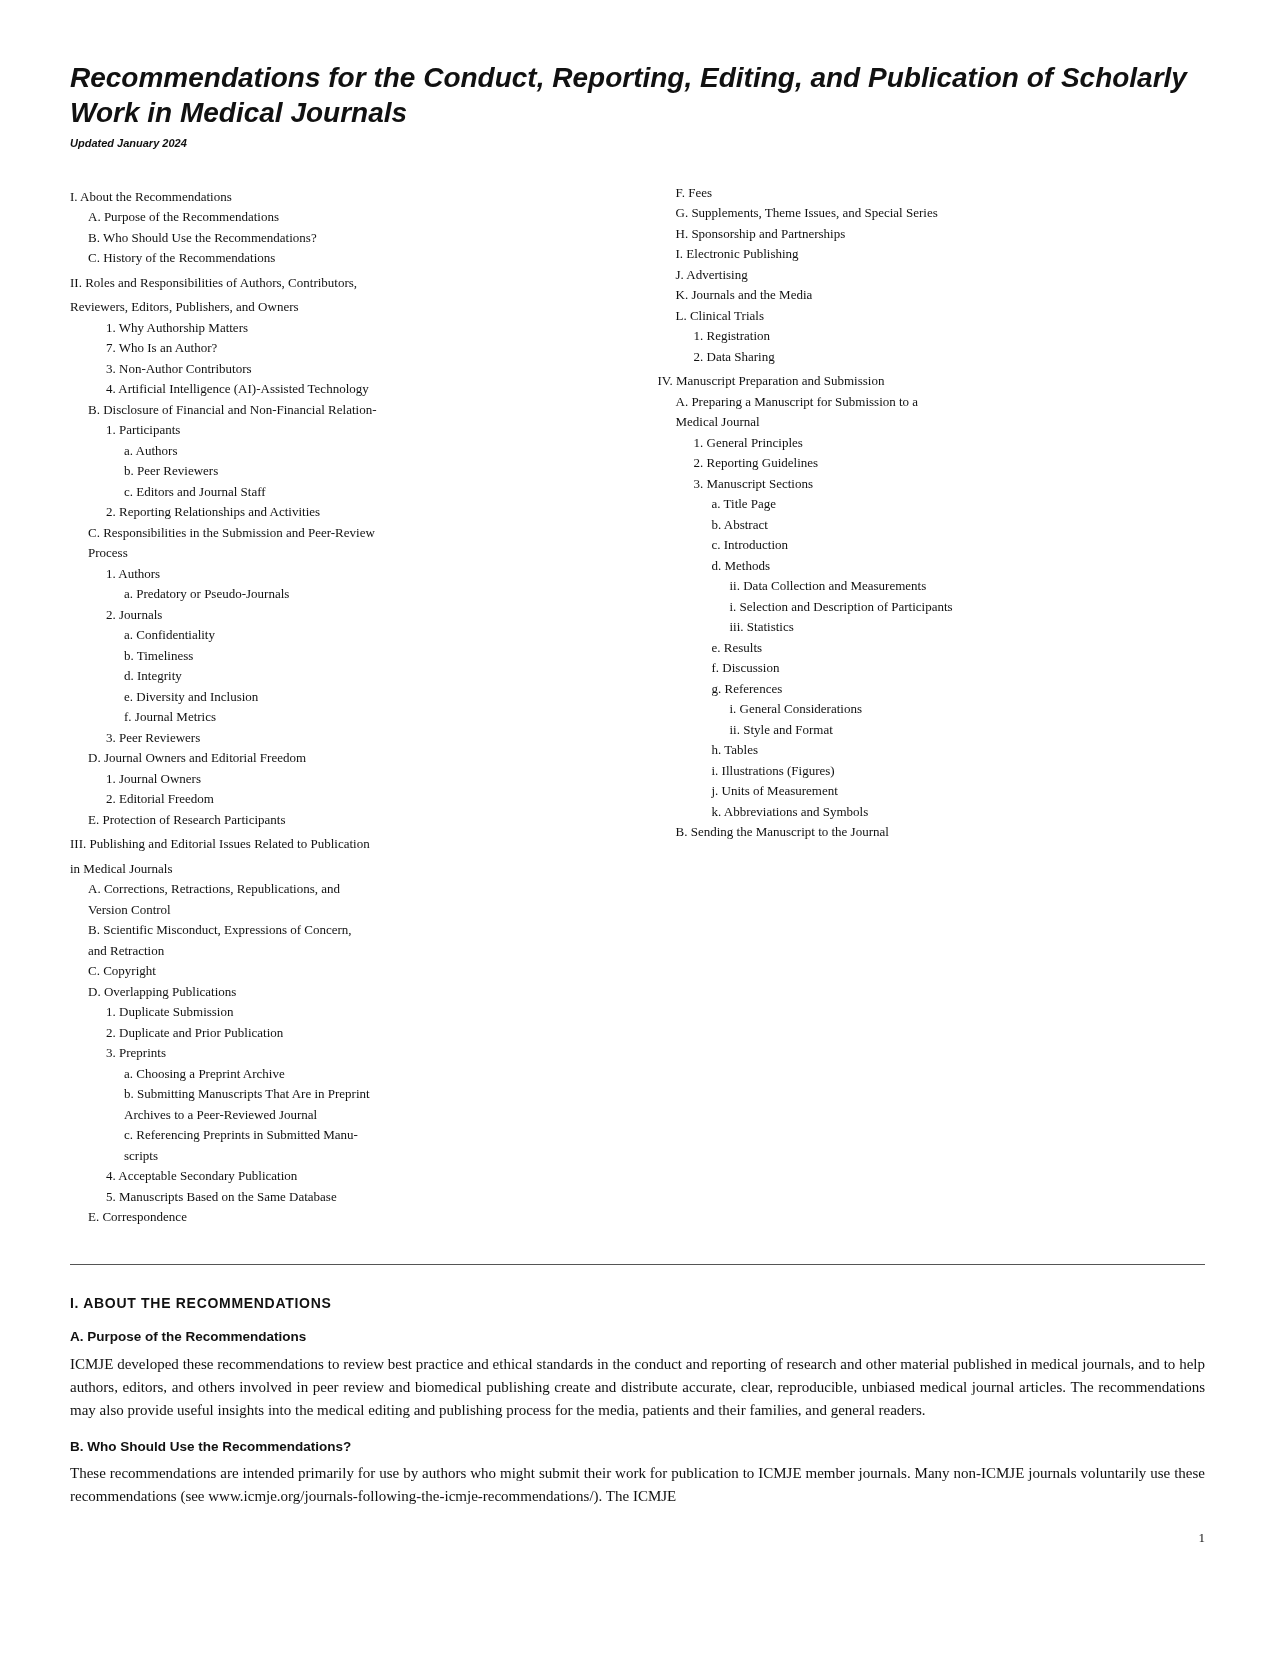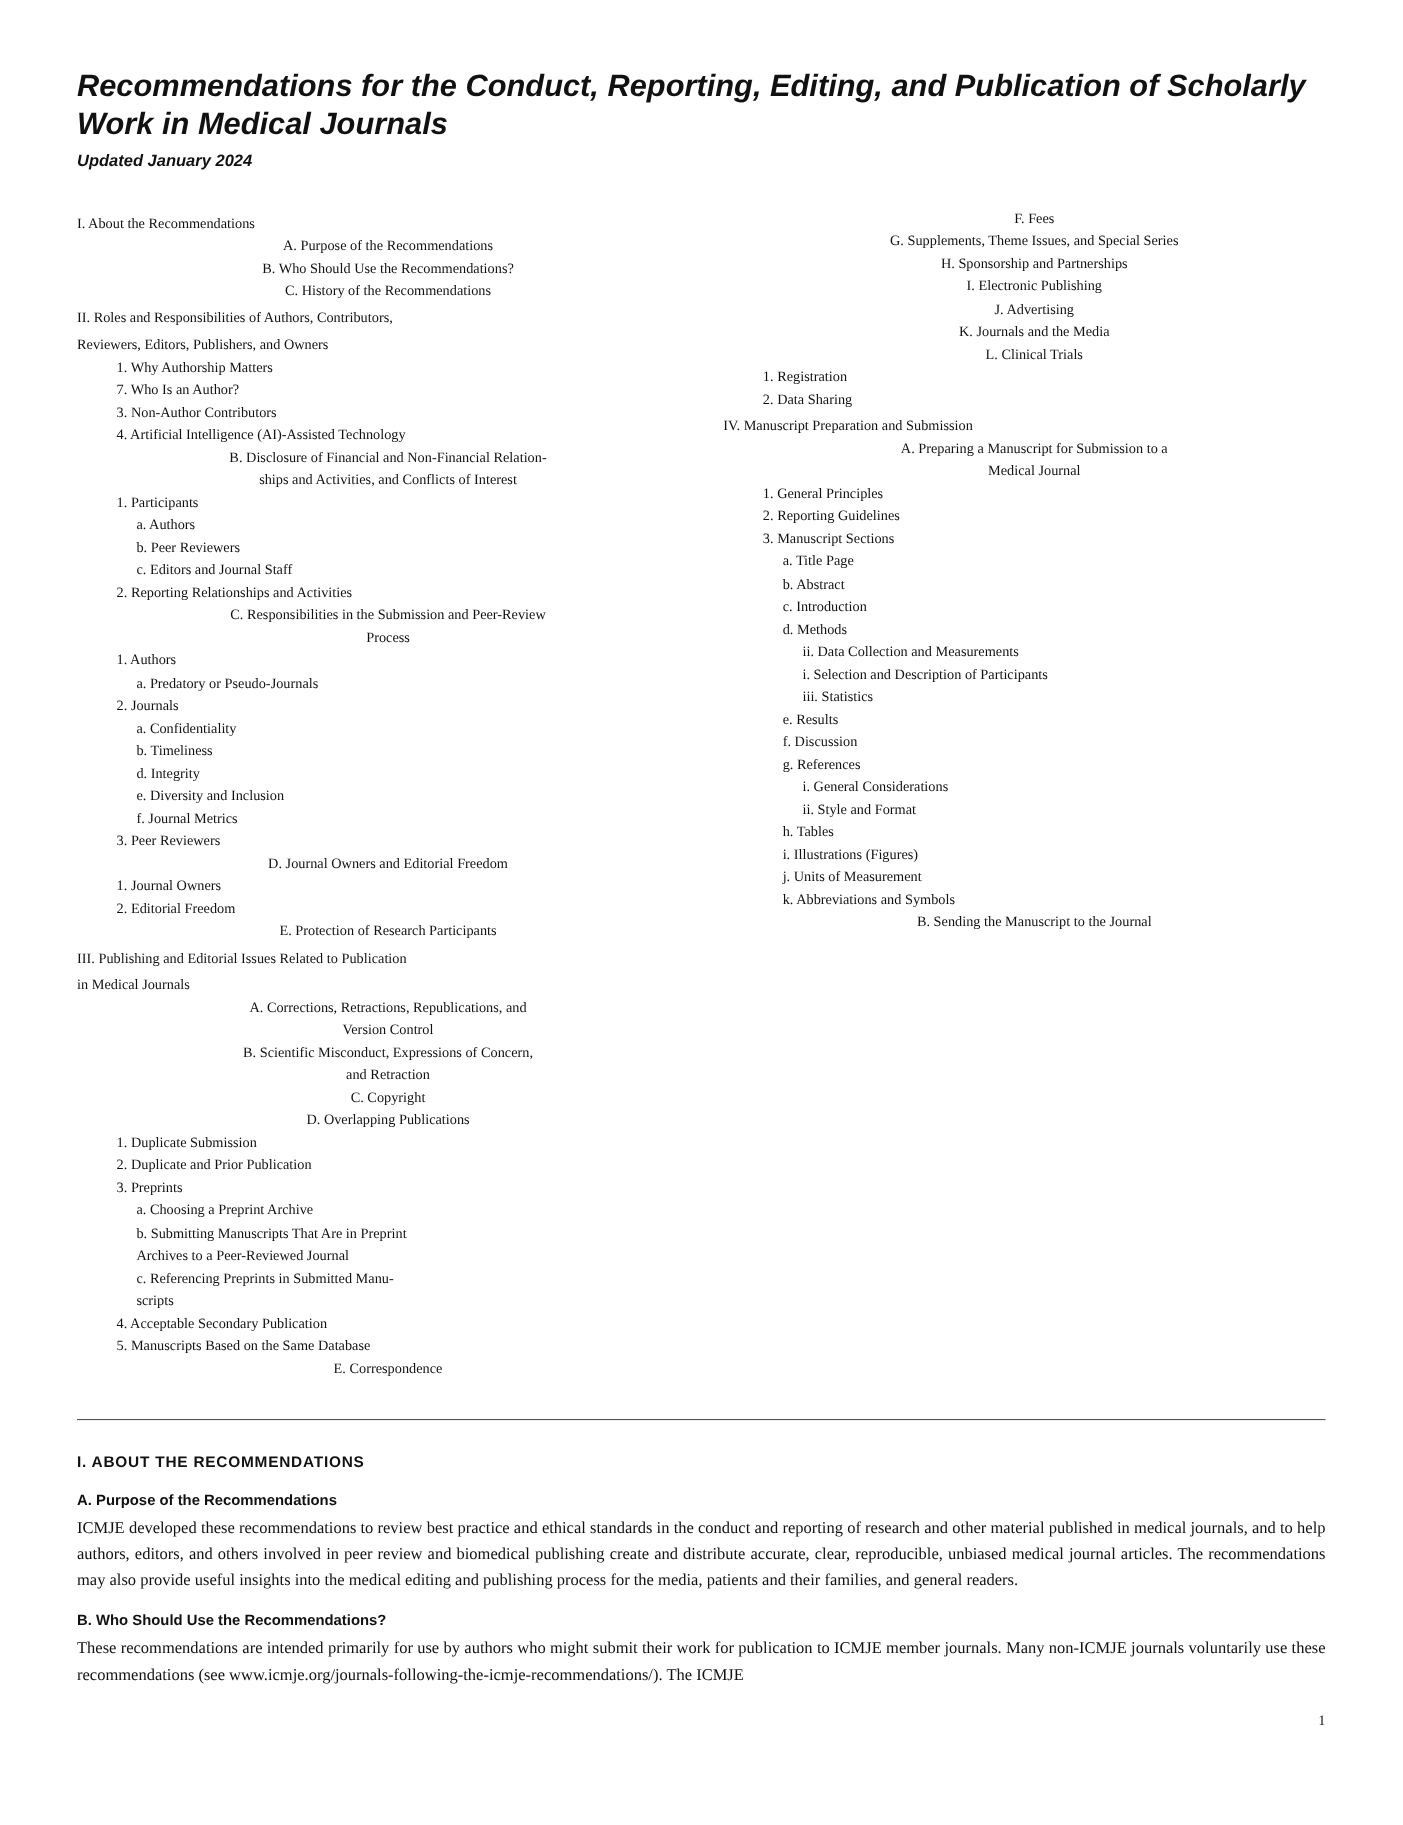--- a/index.html
+++ b/index.html
@@ -17,41 +17,41 @@
     .main-title {
       font-size: 28px;
       font-weight: 700;
       font-family: Arial, Helvetica, sans-serif;
       line-height: 1.25;
       margin-bottom: 6px;
       font-style: italic;
     }
 
     .subtitle {
-      font-size: 15px;
+      font-size: 11px;
       font-style: italic;
       font-weight: 700;
       margin-bottom: 30px;
       font-family: Arial, Helvetica, sans-serif;
     }
 
     .two-col {
       display: grid;
       grid-template-columns: 1fr 1fr;
       gap: 0 40px;
       margin-bottom: 36px;
     }
 
     .toc-col { }
 
     .toc-item { margin: 0; padding: 0; }
 
     
     .toc-l1 { margin-top: 5px; margin-bottom: 1px; padding-left: 0; list-style: none; }
-    .toc-l2 { padding-left: 18px; list-style: none; margin: 1px 0; text-align: center; }
+    .toc-l2 { padding-left: 18px; list-style: none; margin: 1px 0; }
     .toc-l3 { padding-left: 36px; list-style: none; margin: 1px 0; }
     .toc-l4 { padding-left: 54px; list-style: none; margin: 1px 0; }
     .toc-l5 { padding-left: 72px; list-style: none; margin: 1px 0; }
 
     .toc-entry { display: block; font-size: 13px; line-height: 1.5; }
 
     hr.divider {
       border: none;
       border-top: 1px solid #555;
       margin: 18px 0;
@@ -125,23 +125,20 @@
       </div>
       <div class="toc-l3 toc-item">
         <span class="toc-entry">3.  Non-Author Contributors</span>
       </div>
       <div class="toc-l3 toc-item">
         <span class="toc-entry">4.  Artificial Intelligence (AI)-Assisted Technology</span>
       </div>
       <div class="toc-l2 toc-item">
         <span class="toc-entry">B.  Disclosure of Financial and Non-Financial Relation-</span>
       </div>
-      <div class="toc-l2 toc-item">
-        <span class="toc-entry">     ships and Activities, and Conflicts of Interest</span>
-      </div>
       <div class="toc-l3 toc-item">
         <span class="toc-entry">1.  Participants</span>
       </div>
       <div class="toc-l4 toc-item">
         <span class="toc-entry">a.  Authors</span>
       </div>
       <div class="toc-l4 toc-item">
         <span class="toc-entry">b.  Peer Reviewers</span>
       </div>
       <div class="toc-l4 toc-item">

